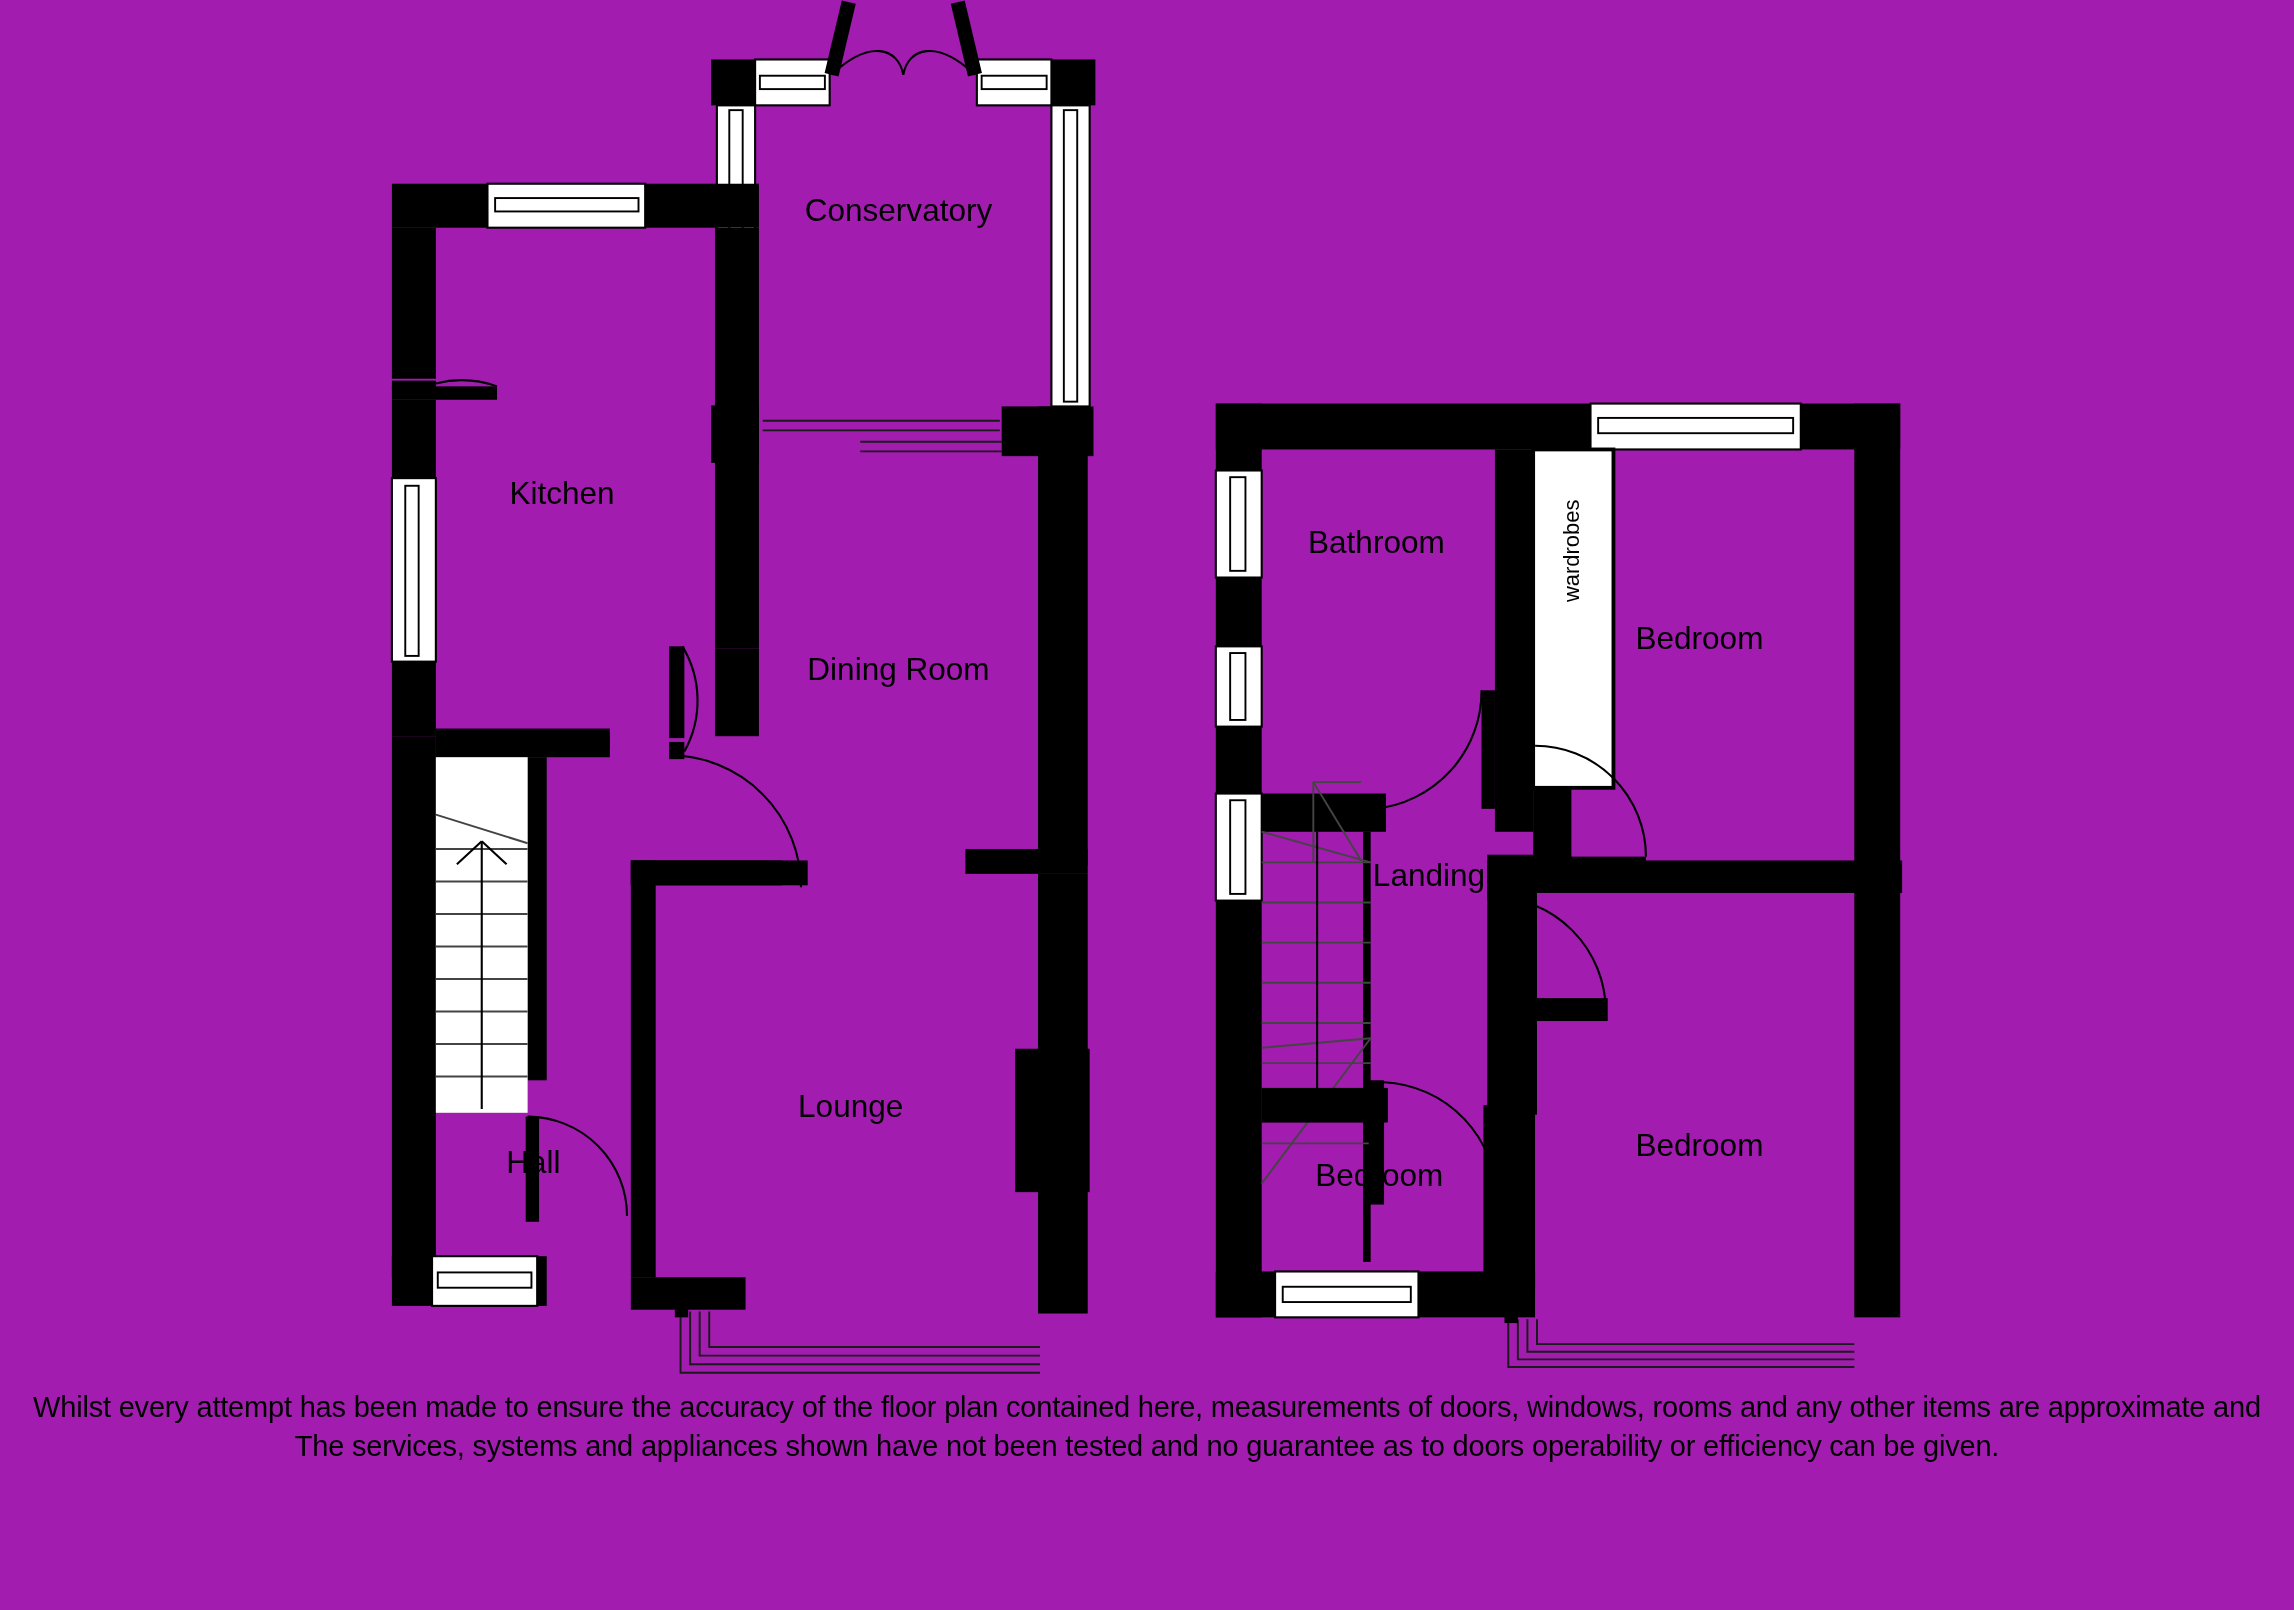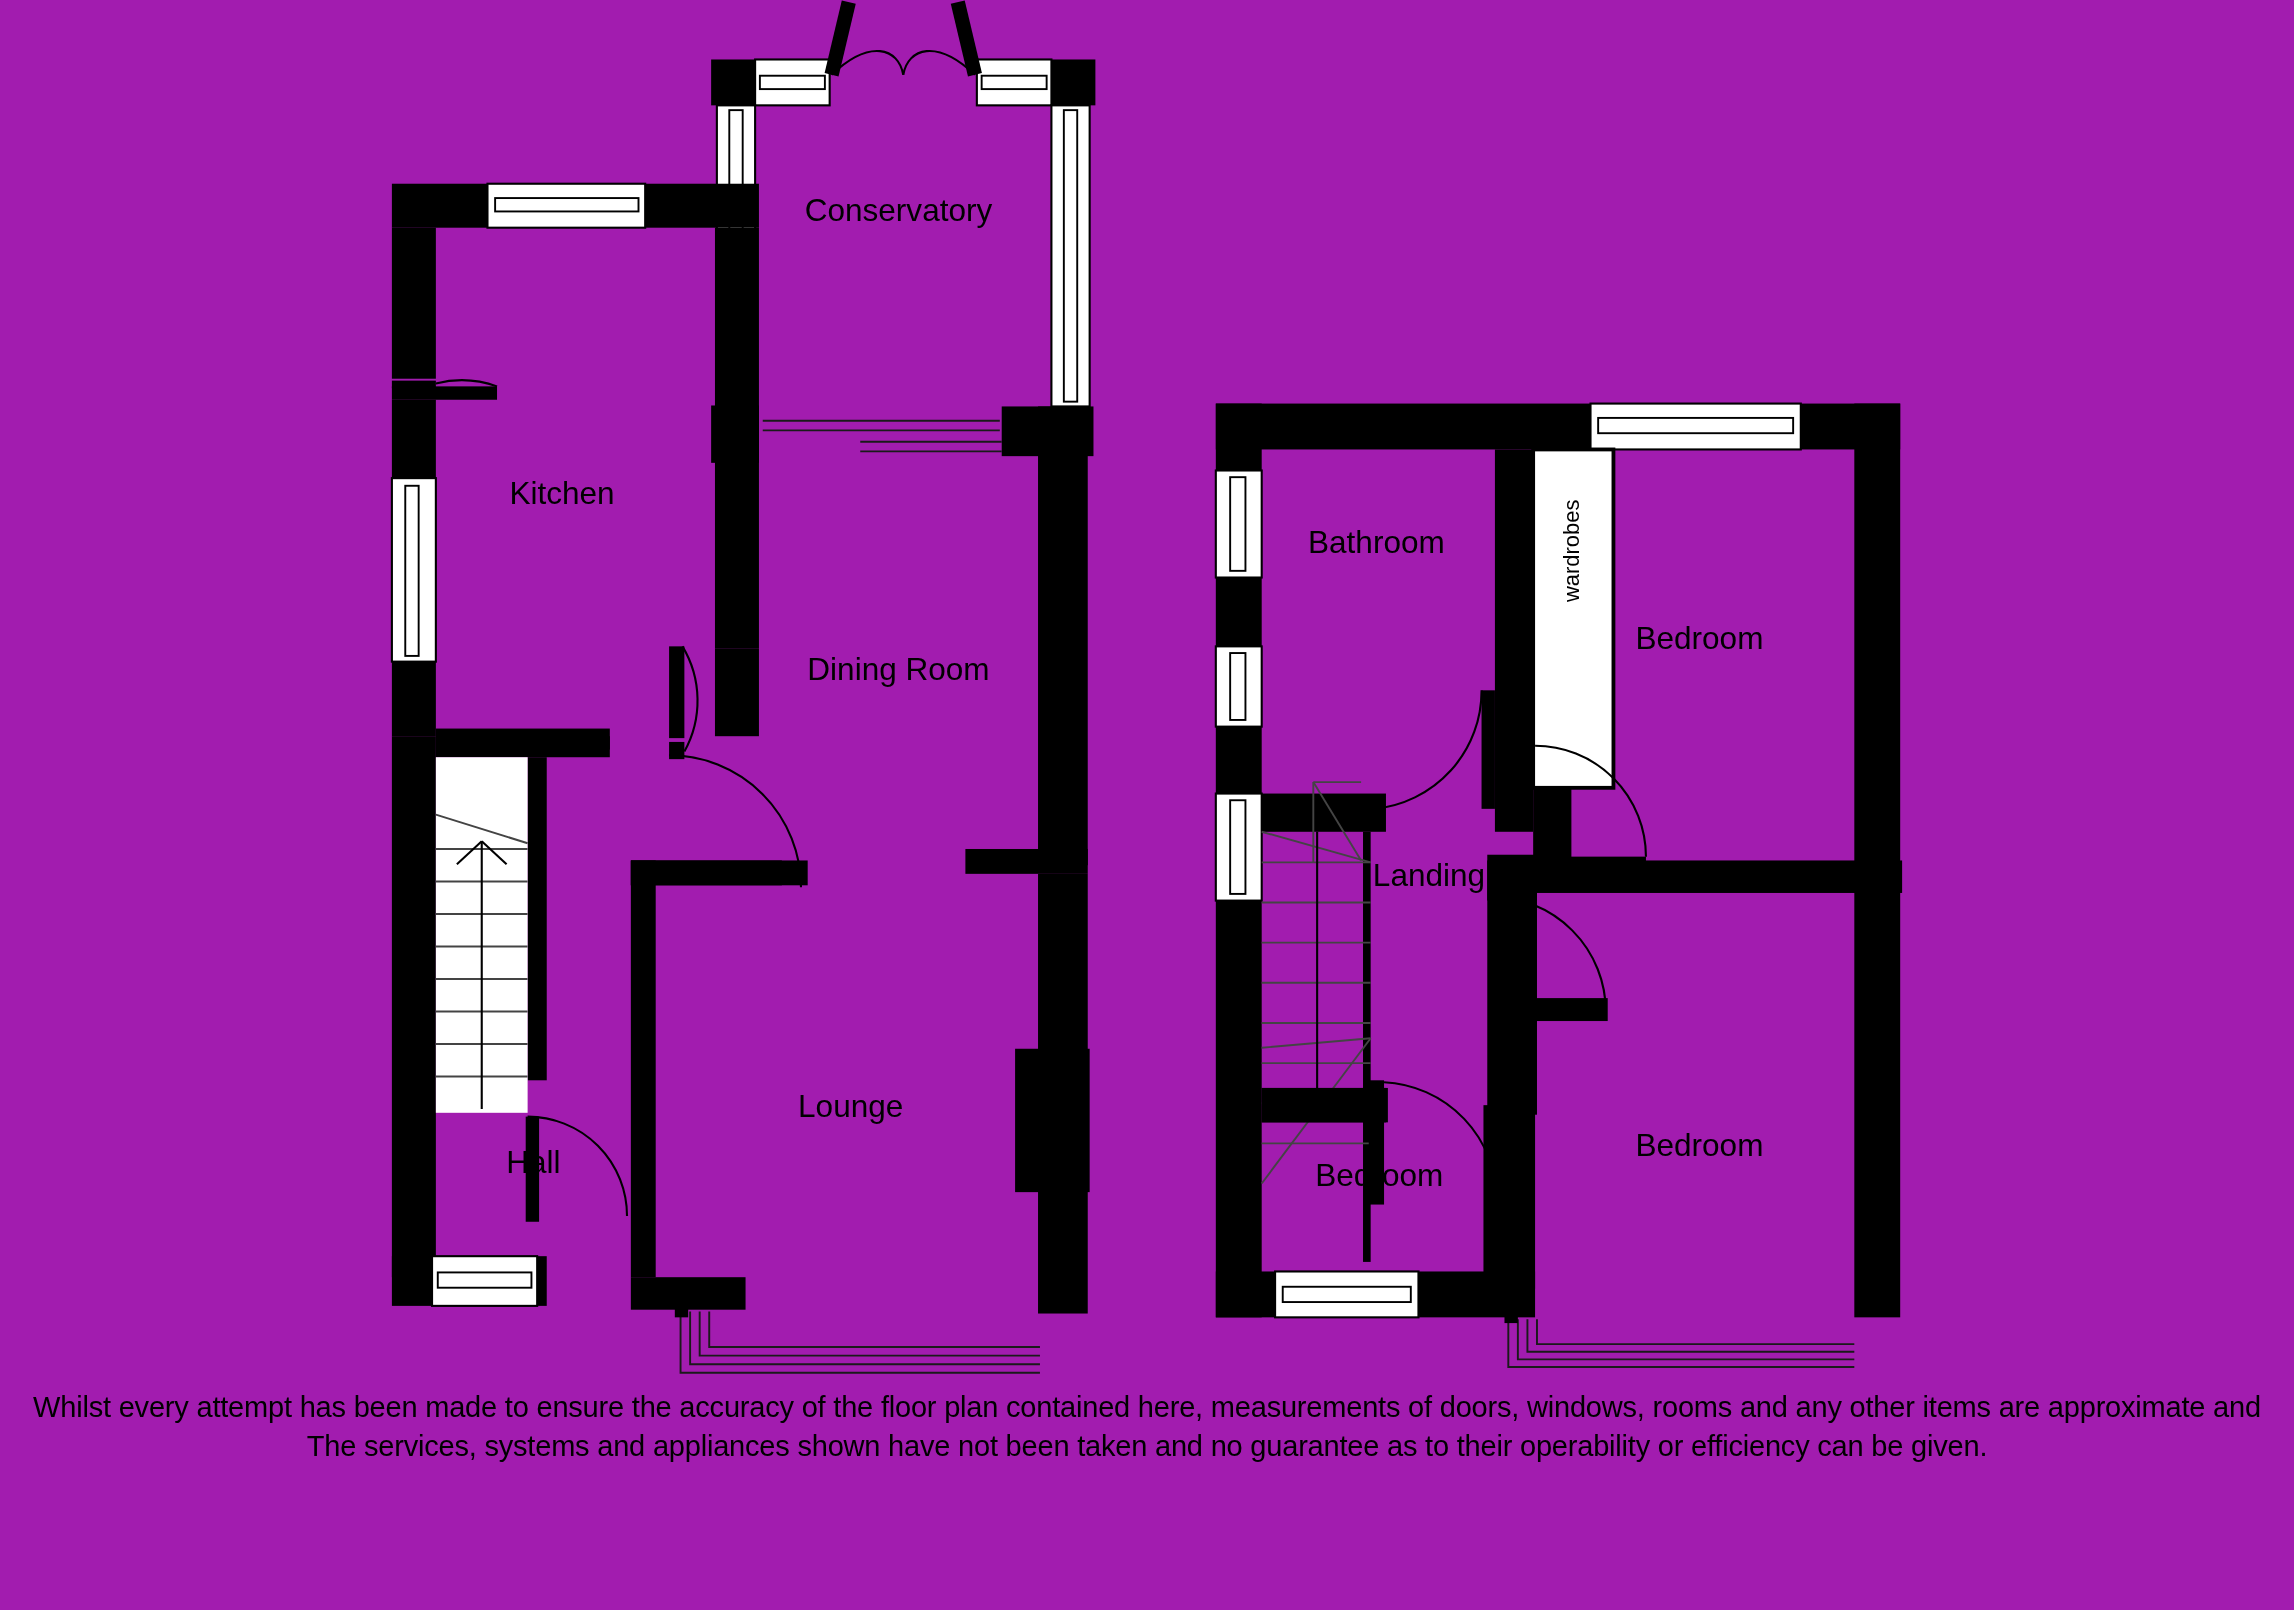--- a/index.html
+++ b/index.html
@@ -358,17 +358,17 @@
         <rect class="wall" x="1606" y="1044" width="76" height="24"></rect>
 
         <text class="roomlabel" x="1778" y="1200">Bedroom</text>
       </g>
     </g>
 
   </svg>
 
   <div id="disclaimer">
     <div>Whilst every attempt has been made to ensure the accuracy of the floor plan contained here, measurements of doors, windows, rooms and any other items are approximate and</div>
-    <div>The services, systems and appliances shown have not been taken and no guarantee as to their operability or efficiency can be given.</div>
+    <div>The services, systems and appliances shown have not been tested and no guarantee as to doors operability or efficiency can be given.</div>
   </div>
 
 </div>
 
 
 </body></html>

